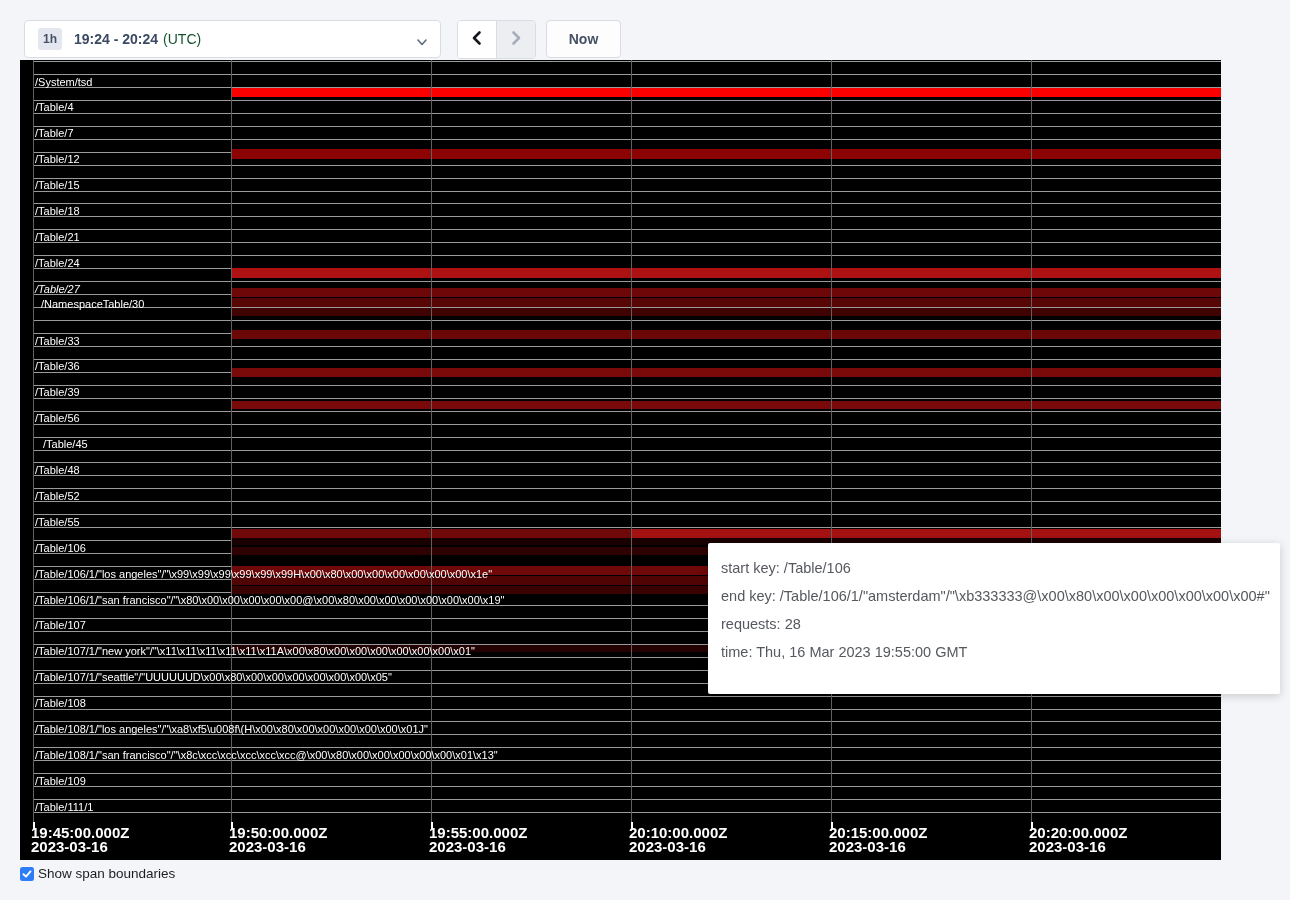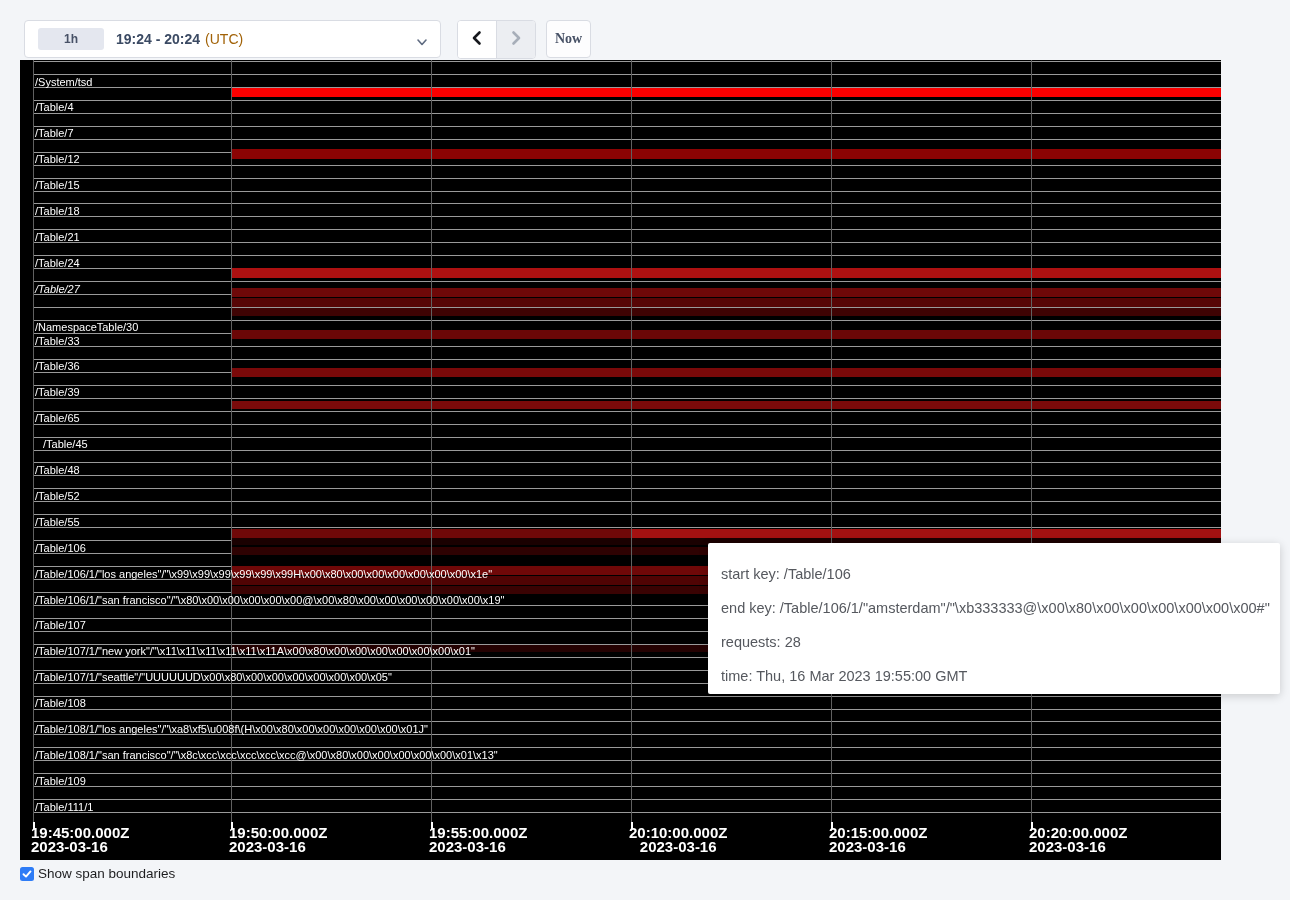--- a/index.html
+++ b/index.html
@@ -11,39 +11,39 @@
   }
   
   .toolbar{position:absolute;left:0;top:0;width:1290px;height:60px;}
   .time-select{
     position:absolute;left:24px;top:20px;width:417px;height:38px;
     background:#fff;border:1px solid #d9dce3;border-radius:4px;
     display:flex;align-items:center;box-sizing:border-box;cursor:pointer;
   }
   .dur-badge{
     margin-left:13px;background:#e4e7ef;border-radius:3px;
-    padding:4px 26px;font-size:12px;font-weight:700;color:#475166;
+    padding:4px 5px;font-size:12px;font-weight:700;color:#475166;
   }
   .range-text{margin-left:12px;font-size:14px;font-weight:700;color:#3b4a63;}
-  .tz-text{margin-left:5px;font-size:14px;font-weight:400;color:#a16207;}
+  .tz-text{margin-left:5px;font-size:14px;font-weight:400;color:#14532d;}
   .chev-down{position:absolute;right:12px;top:13px;}
   .nav-group{
     position:absolute;left:457px;top:20px;width:79px;height:39px;
     border:1px solid #d9dce3;border-radius:4px;overflow:hidden;
     display:flex;box-sizing:border-box;background:#fff;
   }
   .nav-btn{flex:1;display:flex;align-items:center;justify-content:center;cursor:pointer;}
   .nav-btn.prev{background:#fff;border-right:1px solid #d9dce3;}
   .nav-btn.next{background:#eceef2;cursor:default;}
   .now-btn{
-    position:absolute;left:546px;top:20px;width:45px;height:38px;
+    position:absolute;left:546px;top:20px;width:75px;height:38px;
     background:#fdfdfe;border:1px solid #d9dce3;border-radius:4px;
     font-size:14px;font-weight:700;color:#475166;
     display:flex;align-items:center;justify-content:center;
-    box-sizing:border-box;cursor:pointer;font-family:Liberation Serif, serif;
+    box-sizing:border-box;cursor:pointer;
   }
   
   .heatmap{
     position:absolute;left:20px;top:60px;width:1201px;height:800px;
     background:#000;cursor:crosshair;
   }
   .hline{position:absolute;left:13px;width:1188px;height:1px;background:#9a9a9a;z-index:1;}
   .vline{position:absolute;top:0;width:1px;height:762px;background:#606060;z-index:3;}
   .band{position:absolute;z-index:2;}
   .rowlabel{
@@ -51,21 +51,21 @@
     line-height:12px;white-space:nowrap;
   }
   .tick{position:absolute;top:762px;width:2px;height:7px;background:#fff;z-index:4;}
   .axis-label{position:absolute;top:766px;z-index:4;color:#fff;font-size:15px;font-weight:700;line-height:14px;white-space:nowrap;}
   
   .tooltip{
     position:absolute;left:708px;top:543px;width:572px;height:151px;
     background:#fff;border-radius:2px;box-shadow:0 2px 10px rgba(0,0,0,.18);
     z-index:10;padding:10px 0 0 13px;box-sizing:border-box;
   }
-  .tooltip div{font-size:14.5px;color:#55585e;margin-top:9px;line-height:25px;white-space:nowrap;}
+  .tooltip div{font-size:14.5px;color:#55585e;margin-top:3px;line-height:25px;white-space:nowrap;}
   
   .cb-row{position:absolute;left:20px;top:866px;display:flex;align-items:center;}
   .checkbox{
     width:14px;height:14px;background:#2e7cf6;border-radius:2.5px;
     display:flex;align-items:center;justify-content:center;cursor:pointer;flex:none;
   }
   .cb-label{margin-left:4px;font-size:13.5px;color:#1d1d1f;cursor:pointer;}
 </style>
 </head>
 <body>
@@ -173,21 +173,21 @@
       <div>2023-03-16</div>
     </div>
     <div class="vline" style="left: 411px;"></div>
     <div class="tick" style="left: 411px;"></div>
     <div class="axis-label" style="left: 409px;">
       <div>19:55:00.000Z</div>
       <div>2023-03-16</div>
     </div>
     <div class="vline" style="left: 611px;"></div>
     <div class="tick" style="left: 611px;"></div>
-    <div class="axis-label" style="left: 609px; text-align: center;">
+    <div class="axis-label" style="left: 609px;">
       <div>20:10:00.000Z</div>
       <div>2023-03-16</div>
     </div>
     <div class="vline" style="left: 811px;"></div>
     <div class="tick" style="left: 811px;"></div>
     <div class="axis-label" style="left: 809px;">
       <div>20:15:00.000Z</div>
       <div>2023-03-16</div>
     </div>
     <div class="vline" style="left: 1011px;"></div>
@@ -215,25 +215,25 @@
     <div class="band" style="left: 211px; width: 990px; top: 585px; height: 7px; background: rgb(36, 1, 1);"></div>
     <div class="rowlabel" style="top: 15.5px;">/System/tsd</div>
     <div class="rowlabel" style="top: 41.4px;">/Table/4</div>
     <div class="rowlabel" style="top: 67.3px;">/Table/7</div>
     <div class="rowlabel" style="top: 93.2px;">/Table/12</div>
     <div class="rowlabel" style="top: 119.1px;">/Table/15</div>
     <div class="rowlabel" style="top: 145px;">/Table/18</div>
     <div class="rowlabel" style="top: 170.9px;">/Table/21</div>
     <div class="rowlabel" style="top: 196.8px;">/Table/24</div>
     <div class="rowlabel" style="top: 222.7px; font-style: italic;">/Table/27</div>
-    <div class="rowlabel" style="top: 261px;">/NamespaceTable/30</div>
+    <div class="rowlabel" style="top: 238px; padding-left: 6px;">/NamespaceTable/30</div>
     <div class="rowlabel" style="top: 274.5px;">/Table/33</div>
     <div class="rowlabel" style="top: 300.4px;">/Table/36</div>
     <div class="rowlabel" style="top: 326.3px;">/Table/39</div>
-    <div class="rowlabel" style="top: 352.2px;">/Table/65</div>
+    <div class="rowlabel" style="top: 352.2px;">/Table/56</div>
     <div class="rowlabel" style="top: 378.1px; padding-left: 8px;">/Table/45</div>
     <div class="rowlabel" style="top: 404px;">/Table/48</div>
     <div class="rowlabel" style="top: 429.9px;">/Table/52</div>
     <div class="rowlabel" style="top: 455.8px;">/Table/55</div>
     <div class="rowlabel" style="top: 481.7px;">/Table/106</div>
     <div class="rowlabel" style="top: 507.6px;">/Table/106/1/"los angeles"/"\x99\x99\x99\x99\x99\x99H\x00\x80\x00\x00\x00\x00\x00\x00\x1e"</div>
     <div class="rowlabel" style="top: 533.5px;">/Table/106/1/"san francisco"/"\x80\x00\x00\x00\x00\x00@\x00\x80\x00\x00\x00\x00\x00\x00\x19"</div>
     <div class="rowlabel" style="top: 559.4px;">/Table/107</div>
     <div class="rowlabel" style="top: 585.3px;">/Table/107/1/"new york"/"\x11\x11\x11\x11\x11\x11A\x00\x80\x00\x00\x00\x00\x00\x00\x01"</div>
     <div class="rowlabel" style="top: 611.2px;">/Table/107/1/"seattle"/"UUUUUUD\x00\x80\x00\x00\x00\x00\x00\x00\x05"</div>

